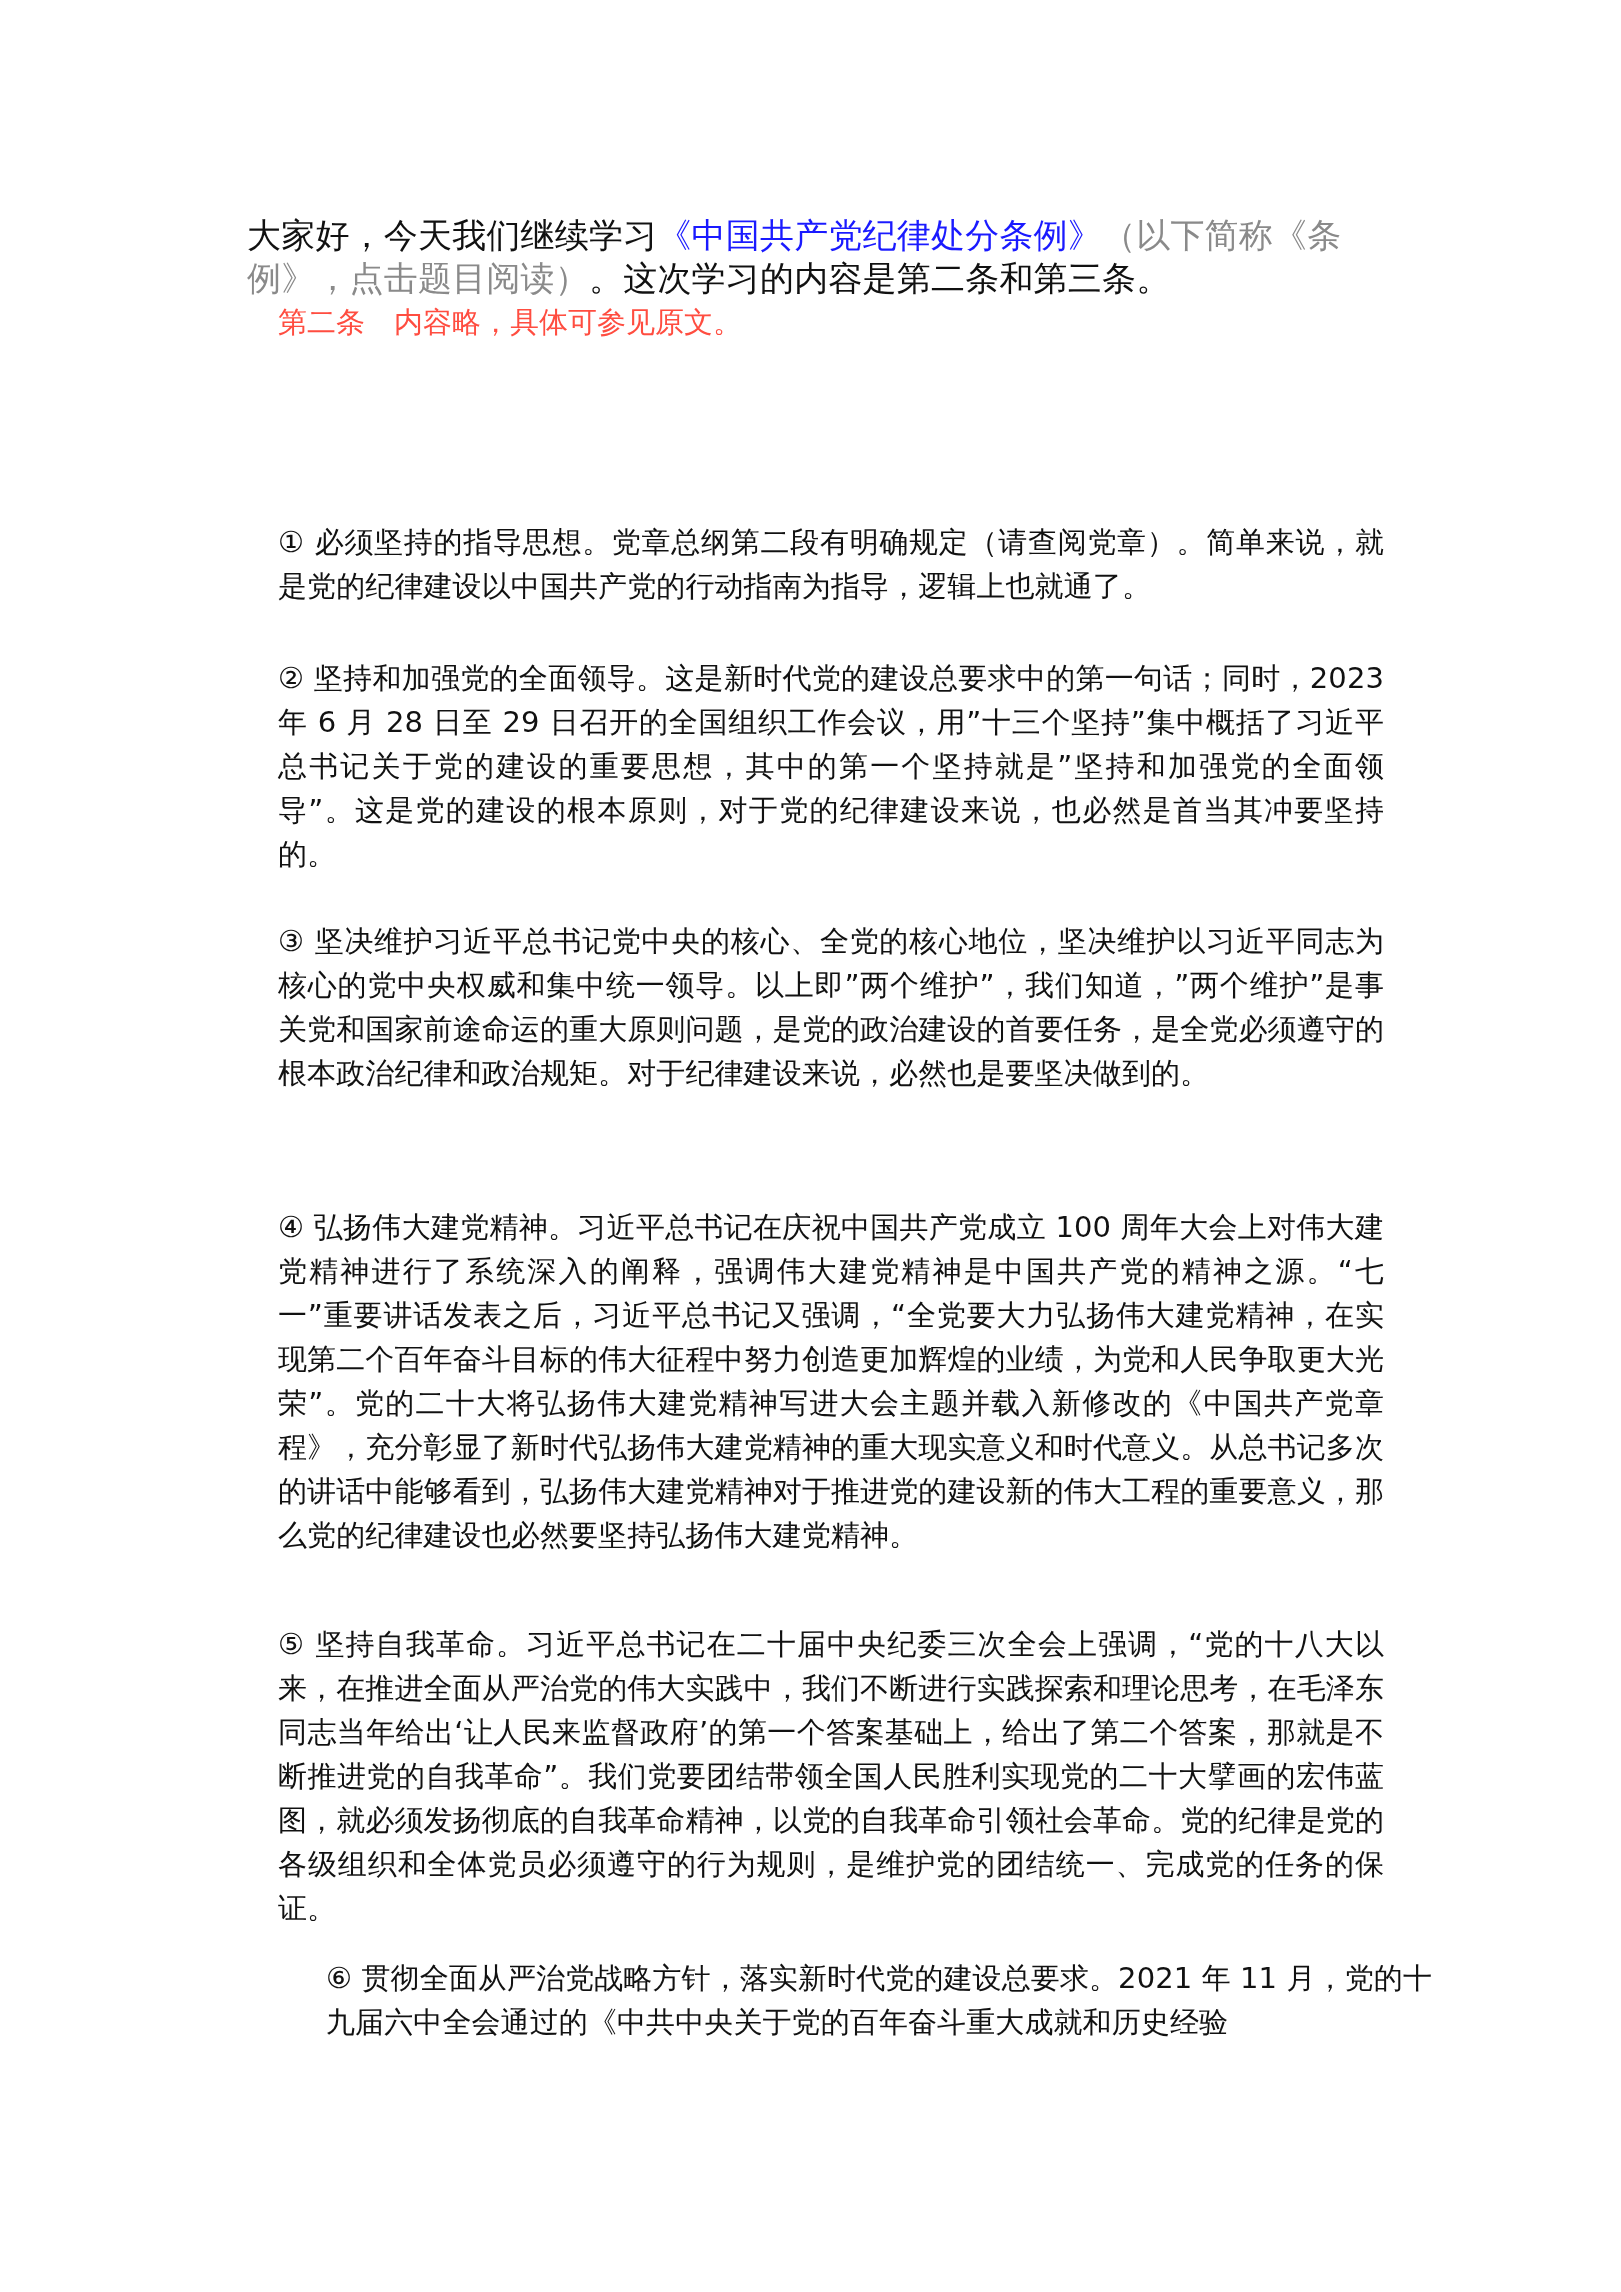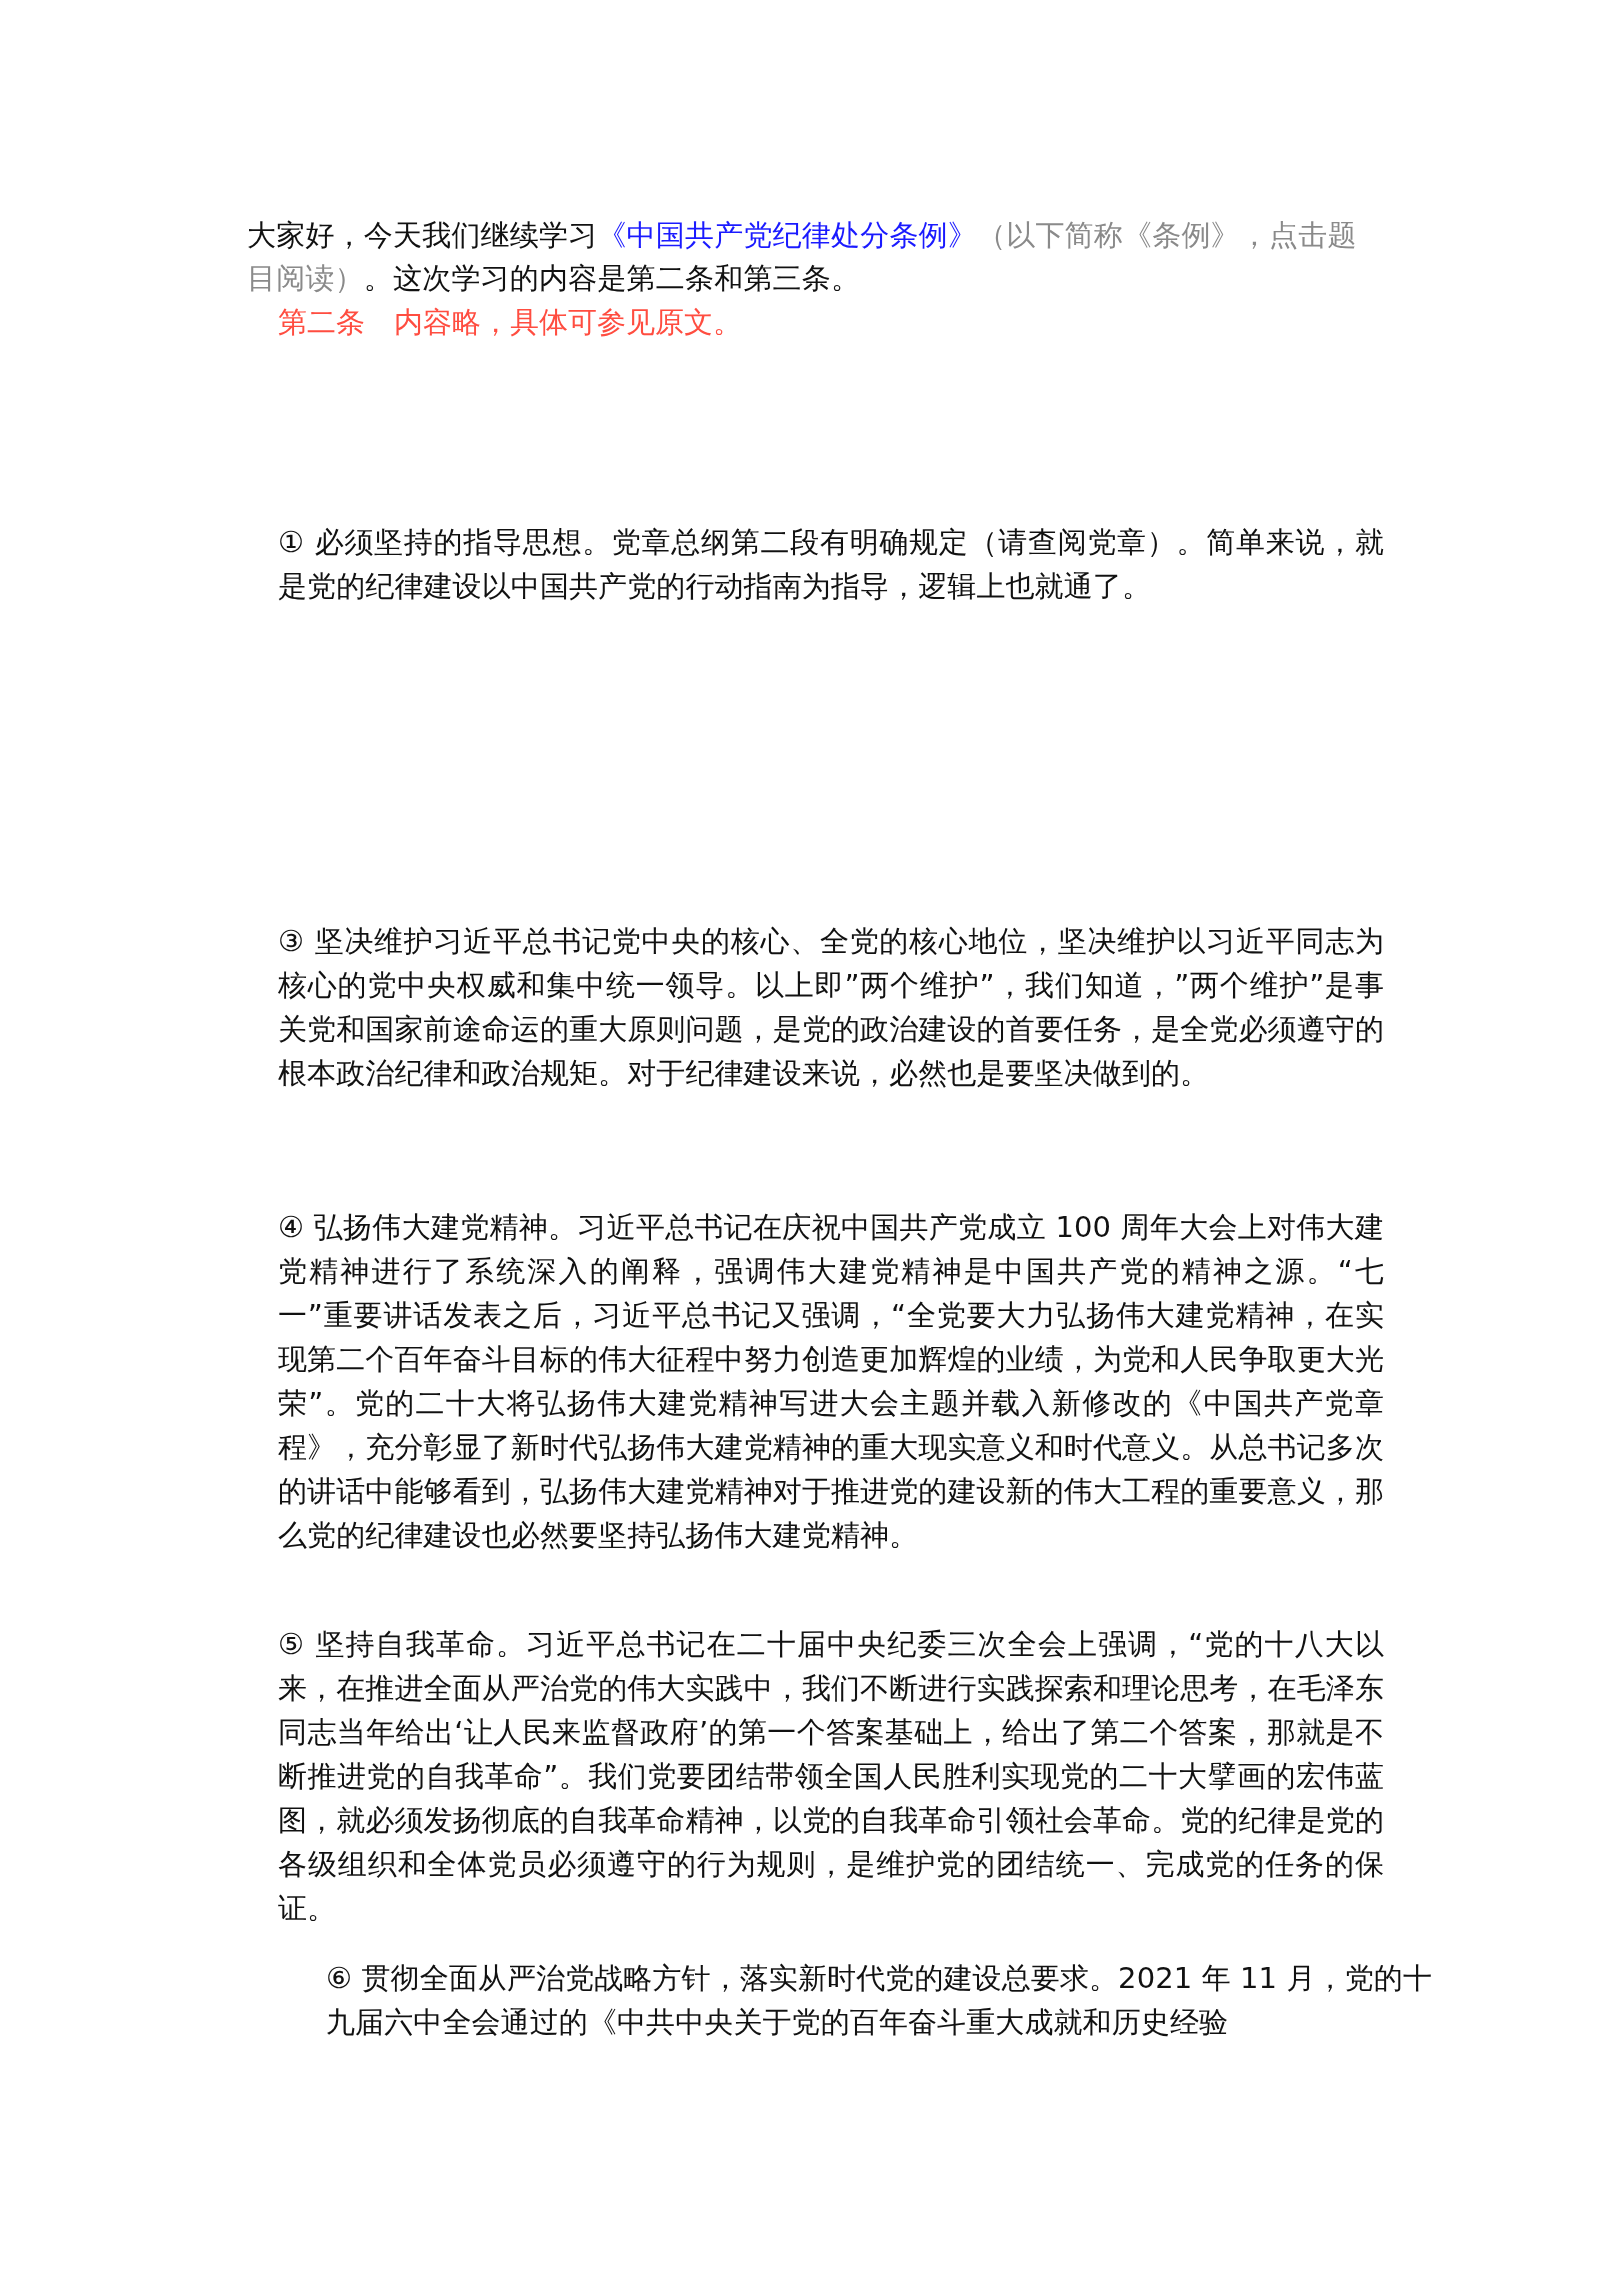--- a/index.html
+++ b/index.html
@@ -20,21 +20,21 @@
       left: 0;
       top: 0;
       width: 1621px;
       height: 2293px;
     }
     .intro {
       position: absolute;
       left: 247px;
       top: 214px;
       width: 1137px;
-      font-size: 29px;
+      font-size: 34px;
       line-height: 43px;
       letter-spacing: 0.2px;
     }
     .link {
       color: #1a1aff;
       cursor: pointer;
     }
     .gray {
       color: #8a8a8a;
     }
@@ -70,20 +70,21 @@
     <span>大家好，今天我们继续学习</span><span class="link">《中国共产党纪律处分条例》</span><span class="gray">（以下简称《条例》，点击题目阅读）</span><span>。这次学习的内容是第二条和第三条。</span>
   </div>
 
   <div class="article-heading">
     <span>第二条</span><span class="gap"></span><span>内容略，具体可参见原文。</span>
   </div>
 
 
   <div class="para" style="top:520px;">① 必须坚持的指导思想。党章总纲第二段有明确规定（请查阅党章）。简单来说，就是党的纪律建设以中国共产党的行动指南为指导，逻辑上也就通了。</div>
 
+  <div class="para" style="top:656px;">② 坚持和加强党的全面领导。这是新时代党的建设总要求中的第一句话；同时，2023 年 6 月 28 日至 29 日召开的全国组织工作会议，用”十三个坚持”集中概括了习近平总书记关于党的建设的重要思想，其中的第一个坚持就是”坚持和加强党的全面领导”。这是党的建设的根本原则，对于党的纪律建设来说，也必然是首当其冲要坚持的。</div>
 
   <div class="para" style="top:919px;">③ 坚决维护习近平总书记党中央的核心、全党的核心地位，坚决维护以习近平同志为核心的党中央权威和集中统一领导。以上即”两个维护”，我们知道，”两个维护”是事关党和国家前途命运的重大原则问题，是党的政治建设的首要任务，是全党必须遵守的根本政治纪律和政治规矩。对于纪律建设来说，必然也是要坚决做到的。</div>
 
   <div class="para" style="top:1205px;">④ 弘扬伟大建党精神。习近平总书记在庆祝中国共产党成立 100 周年大会上对伟大建党精神进行了系统深入的阐释，强调伟大建党精神是中国共产党的精神之源。“七一”重要讲话发表之后，习近平总书记又强调，“全党要大力弘扬伟大建党精神，在实现第二个百年奋斗目标的伟大征程中努力创造更加辉煌的业绩，为党和人民争取更大光荣”。党的二十大将弘扬伟大建党精神写进大会主题并载入新修改的《中国共产党章程》，充分彰显了新时代弘扬伟大建党精神的重大现实意义和时代意义。从总书记多次的讲话中能够看到，弘扬伟大建党精神对于推进党的建设新的伟大工程的重要意义，那么党的纪律建设也必然要坚持弘扬伟大建党精神。</div>
 
   <div class="para" style="top:1622px;">⑤ 坚持自我革命。习近平总书记在二十届中央纪委三次全会上强调，“党的十八大以来，在推进全面从严治党的伟大实践中，我们不断进行实践探索和理论思考，在毛泽东同志当年给出‘让人民来监督政府’的第一个答案基础上，给出了第二个答案，那就是不断推进党的自我革命”。我们党要团结带领全国人民胜利实现党的二十大擘画的宏伟蓝图，就必须发扬彻底的自我革命精神，以党的自我革命引领社会革命。党的纪律是党的各级组织和全体党员必须遵守的行为规则，是维护党的团结统一、完成党的任务的保证。</div>
 
   <div class="para" style="top:1956px;margin-left:48px;">⑥ 贯彻全面从严治党战略方针，落实新时代党的建设总要求。2021 年 11 月，党的十九届六中全会通过的《中共中央关于党的百年奋斗重大成就和历史经验</div>
 
 </div>

